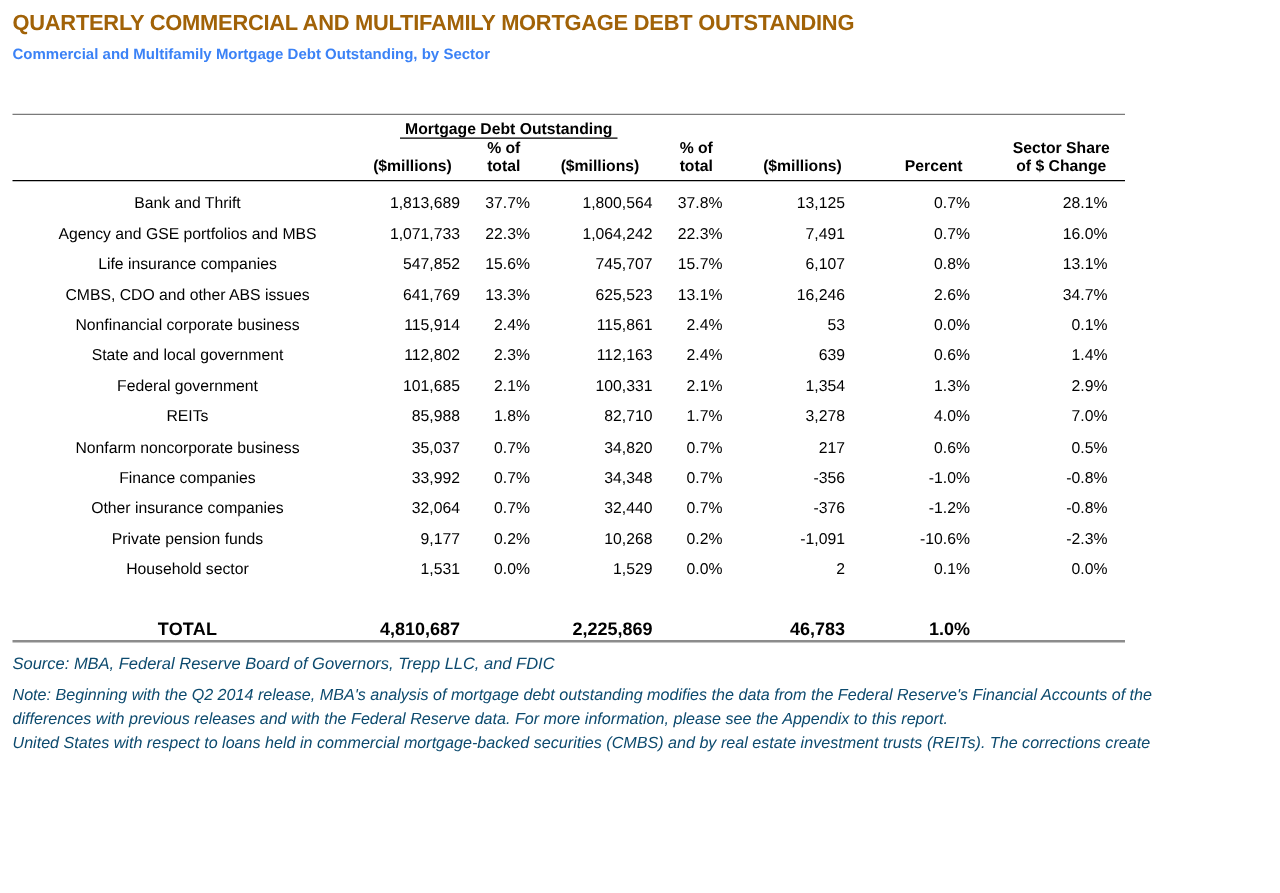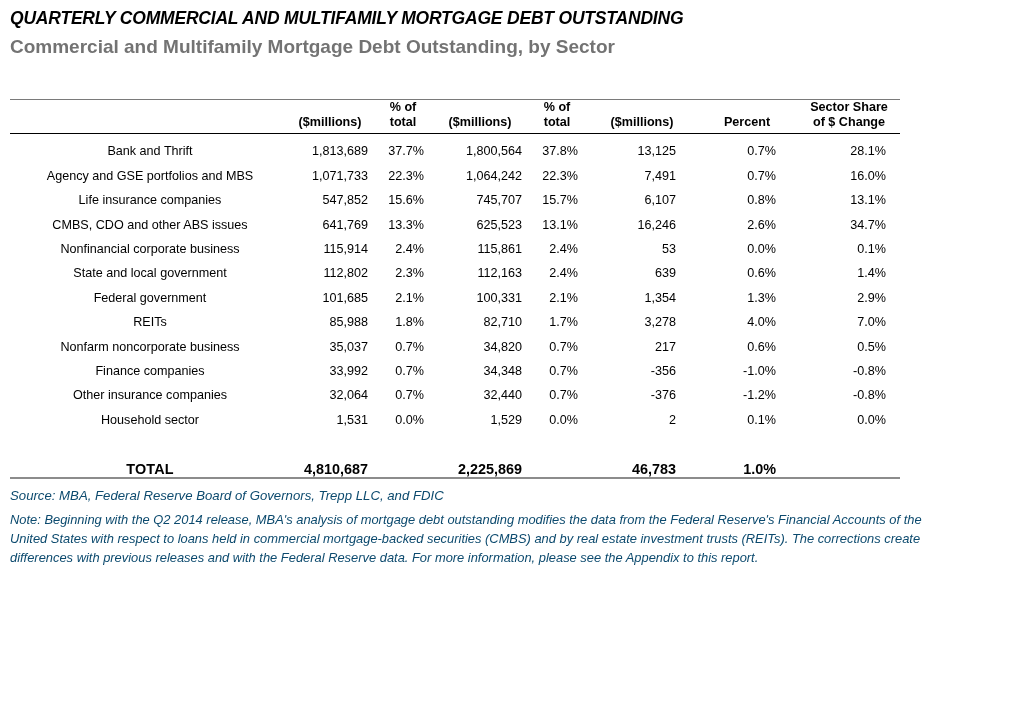--- a/index.html
+++ b/index.html
@@ -21,29 +21,28 @@
     height: 714px;
     box-sizing: border-box;
     padding: 0 8px;
   }
 
   
   .title {
     font-size: 17.5px;
     font-weight: bold;
     letter-spacing: -0.2px;
-    color: #000000;
+    color: #a16207;
     margin: 8px 0 0 2px;
     white-space: nowrap;
-    font-style: italic;
   }
   .subtitle {
-    font-size: 19px;
-    font-weight: bold;
-    color: #737373;
+    font-size: 12px;
+    font-weight: bold;
+    color: #3b82f6;
     margin: 7px 0 0 2px;
     white-space: nowrap;
   }
 
   
   .table-wrap {
     margin-top: 41px;
     position: relative;
   }
   table.mdo {
@@ -166,20 +165,30 @@
         <col class="c-label">
           <col class="c-q1v">
           <col class="c-q1p">
         <col class="c-q4v">
           <col class="c-q4p">
           <col class="c-chv">
         <col class="c-chp">
           <col class="c-share">
       </colgroup>
       <thead>
+        <tr>
+          <th></th>
+          <th class="grp" colspan="3">
+            <span class="txt rule-under-thin">Mortgage Debt Outstanding</span>
+          </th>
+          <th></th>
+            <th></th>
+            <th></th>
+            <th></th>
+        </tr>
         <tr>
           <th></th>
           <th class="colhead rule-under-thin" style="border-bottom:none;">($millions)</th>
           <th class="colhead">% of
 total</th>
           <th class="colhead">($millions)</th>
           <th class="colhead">% of
 total</th>
           <th class="colhead">($millions)</th>
           <th class="colhead">Percent</th>
@@ -308,20 +317,30 @@
             <td class="lbl">Other insurance companies</td>
             <td class="num">32,064</td>
             <td class="num pct">0.7%</td>
             <td class="num">32,440</td>
             <td class="num pct">0.7%</td>
             <td class="num chv">-376</td>
             <td class="num chp">-1.2%</td>
             <td class="num share">-0.8%</td>
           </tr>
           <tr class="data">
+            <td class="lbl">Private pension funds</td>
+            <td class="num">9,177</td>
+            <td class="num pct">0.2%</td>
+            <td class="num">10,268</td>
+            <td class="num pct">0.2%</td>
+            <td class="num chv">-1,091</td>
+            <td class="num chp">-10.6%</td>
+            <td class="num share">-2.3%</td>
+          </tr>
+          <tr class="data">
             <td class="lbl">Household sector</td>
             <td class="num">1,531</td>
             <td class="num pct">0.0%</td>
             <td class="num">1,529</td>
             <td class="num pct">0.0%</td>
             <td class="num chv">2</td>
             <td class="num chp">0.1%</td>
             <td class="num share">0.0%</td>
           </tr>
           <tr class="spacer">
@@ -339,17 +358,17 @@
           </tr>
         </tbody>
     </table>
 
     <div class="botrule"></div>
   </div>
 
   <div class="notes">
     <div class="note-line note-source">Source:  MBA, Federal Reserve Board of Governors, Trepp LLC, and FDIC</div>
     <div class="note-line note-body">Note:  Beginning with the Q2 2014 release, MBA's analysis of mortgage debt outstanding modifies the data from the Federal Reserve's Financial Accounts of the</div>
+    <div class="note-line note-body">differences with previous releases and with the Federal Reserve data.  For more information, please see the Appendix to this report.</div>
     <div class="note-line note-body">United States with respect to loans held in commercial mortgage-backed securities (CMBS) and by real estate investment trusts (REITs).  The corrections create</div>
-    <div class="note-line note-body">differences with previous releases and with the Federal Reserve data.  For more information, please see the Appendix to this report.</div>
   </div>
 
 </div>
 
 </body></html>

